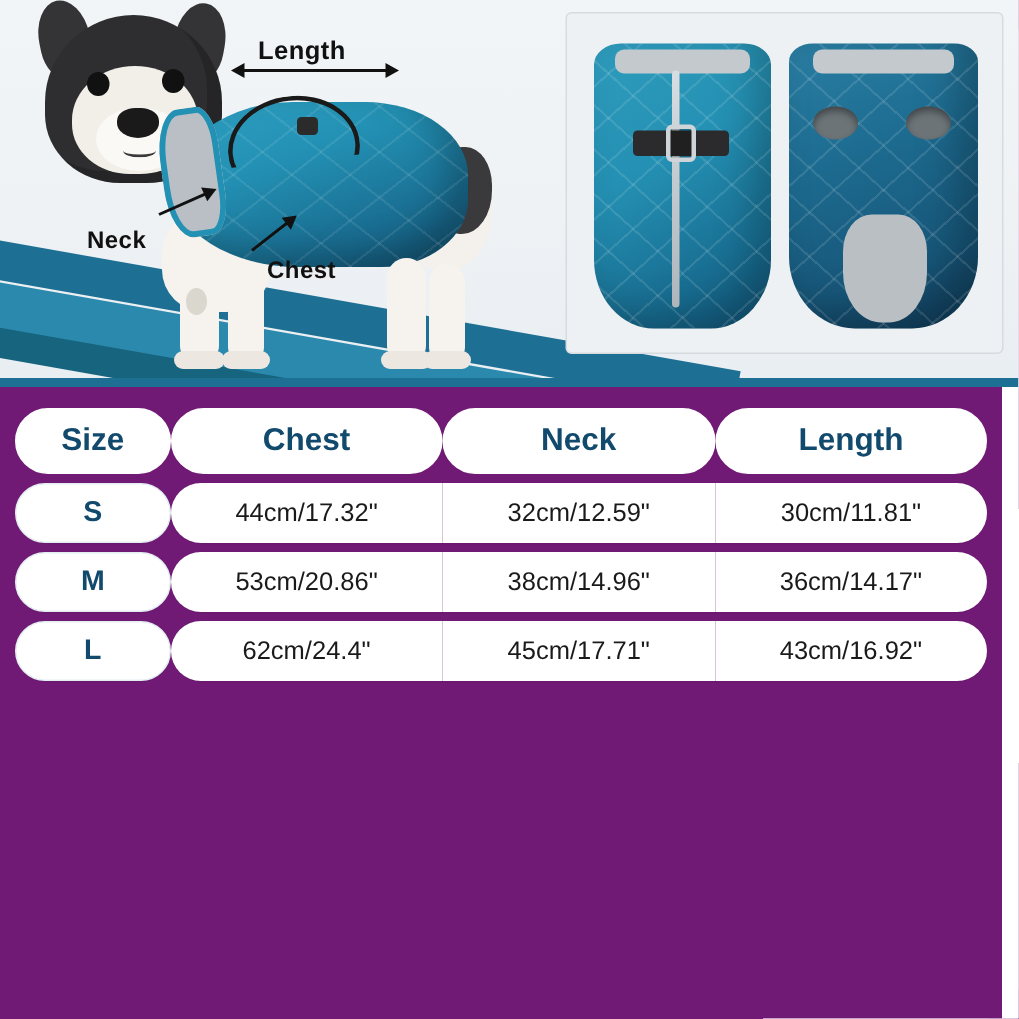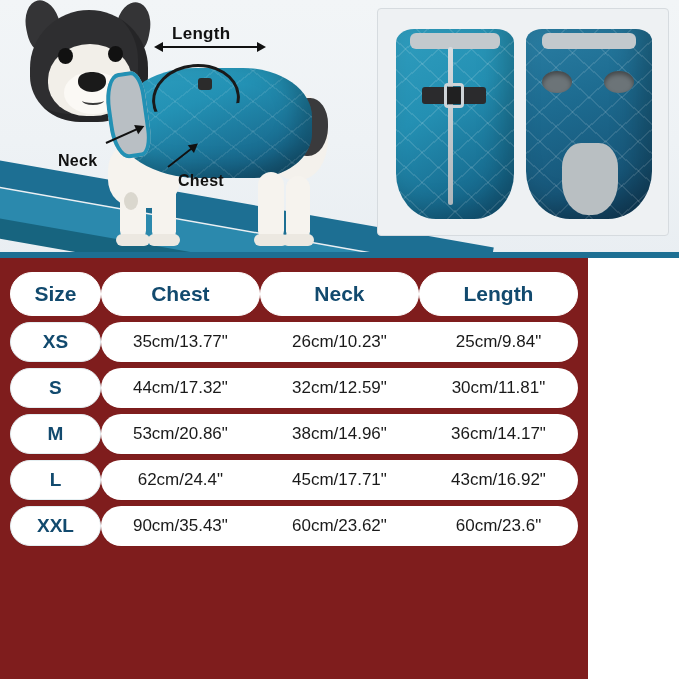--- a/index.html
+++ b/index.html
@@ -362,23 +362,23 @@
     position: absolute;
     left: 36px; bottom: 4px;
     width: 56px; height: 72px;
     background: #b9bfc2;
     border-radius: 34% 34% 46% 46%;
   }
 
   
   .table-area {
     position: relative;
-    width: 588px;
+    width: 668px;
     height: 421px;
-    background: #7f1d1d;
+    background: #701a75;
     padding: 8px 10px 6px 10px;
   }
   .size-table {
     width: 100%;
     border-collapse: separate;
     border-spacing: 0 6px;
     table-layout: fixed;
   }
   .size-table th, .size-table td {
     text-align: center;
@@ -496,46 +496,34 @@
       <thead>
         <tr>
           <th class="hdr-cell">Size</th>
           <th class="hdr-cell">Chest</th>
           <th class="hdr-cell">Neck</th>
           <th class="hdr-cell">Length</th>
         </tr>
       </thead>
       <tbody>
         <tr class="data-row">
-          <td class="size-cell">XS</td>
-          <td class="val-cell val-first">35cm/13.77"</td>
-          <td class="val-cell">26cm/10.23"</td>
-          <td class="val-cell val-last">25cm/9.84"</td>
-        </tr>
-        <tr class="data-row">
           <td class="size-cell">S</td>
           <td class="val-cell val-first">44cm/17.32"</td>
           <td class="val-cell">32cm/12.59"</td>
           <td class="val-cell val-last">30cm/11.81"</td>
         </tr>
         <tr class="data-row">
           <td class="size-cell">M</td>
           <td class="val-cell val-first">53cm/20.86"</td>
           <td class="val-cell">38cm/14.96"</td>
           <td class="val-cell val-last">36cm/14.17"</td>
         </tr>
         <tr class="data-row">
           <td class="size-cell">L</td>
           <td class="val-cell val-first">62cm/24.4"</td>
           <td class="val-cell">45cm/17.71"</td>
           <td class="val-cell val-last">43cm/16.92"</td>
         </tr>
-        <tr class="data-row">
-          <td class="size-cell">XXL</td>
-          <td class="val-cell val-first">90cm/35.43"</td>
-          <td class="val-cell">60cm/23.62"</td>
-          <td class="val-cell val-last">60cm/23.6"</td>
-        </tr>
       </tbody>
     </table>
   </div>
 
 </div>
 
 </body></html>

